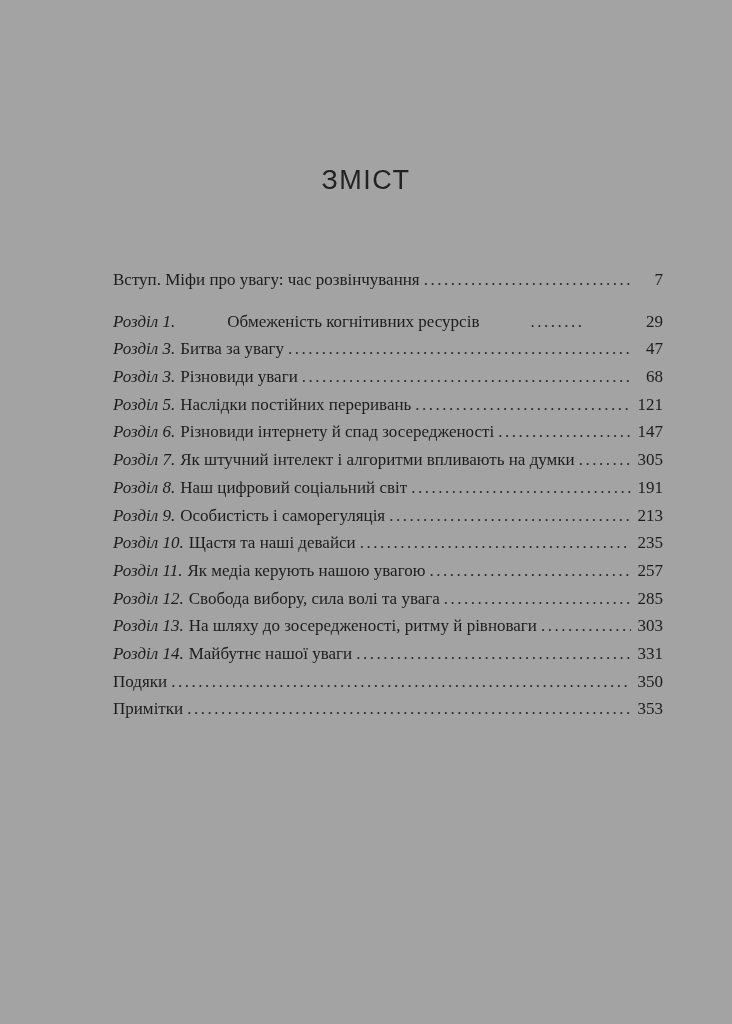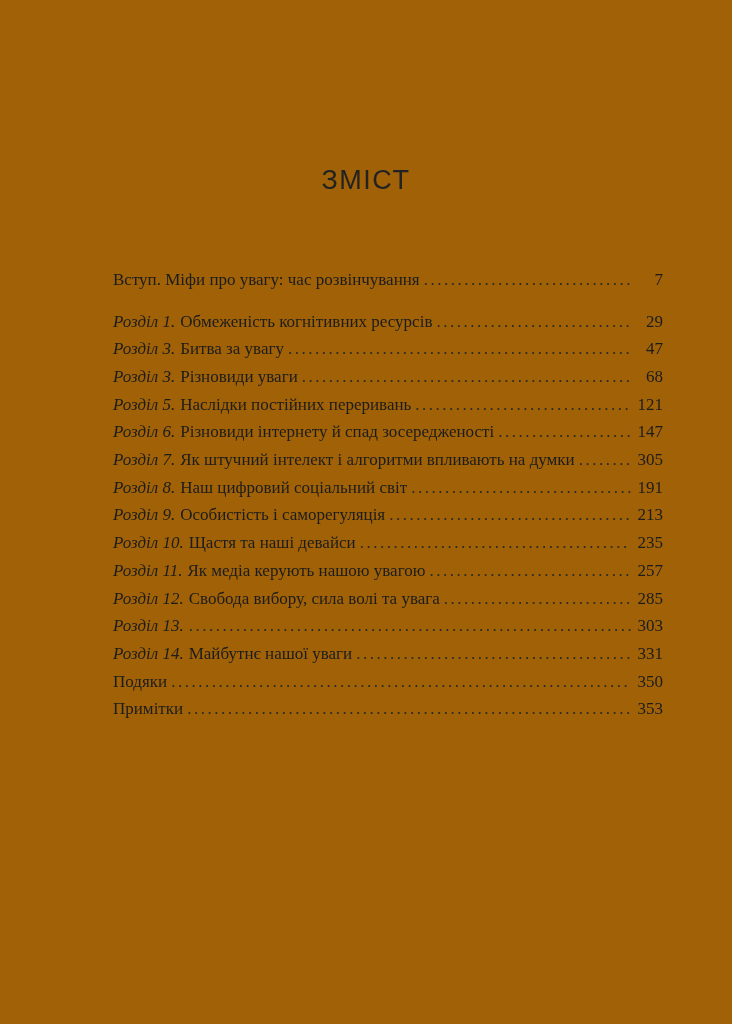--- a/index.html
+++ b/index.html
@@ -8,47 +8,47 @@
     height: 1024px;
     background: #ffffff;
     color: #1c1c1c;
     font-family: "Liberation Serif", serif;
     overflow: hidden;
   }
   .book-page {
     position: relative;
     width: 732px;
     height: 1024px;
-    background: #a16207;
+    background: #a3a3a3;
   }
   .page-title {
     margin: 0;
     padding-top: 166px;
     text-align: center;
     font-family: "Liberation Sans", sans-serif;
     font-size: 27px;
     font-weight: 400;
     letter-spacing: 1.5px;
     color: #222222;
     line-height: 28px;
   }
   .toc {
     margin: 72px 69px 0 113px; 
     width: 550px;
   }
   .toc-row {
     display: flex;
     flex-direction: row;
-    align-items: flex-end;
+    align-items: flex-start;
     font-size: 17px;
     line-height: 27.7px;
     height: 27.7px;
     white-space: nowrap;
   }
-  .toc-row.gap-lg { margin-top: 14px; }
+  .toc-row.gap-lg { margin-top: 14px; gap: 47px; }
   .toc-row.gap-md { }
   .prefix {
     flex: 0 0 auto;
     font-style: italic;
     margin-right: 5px;
   }
   .prefix:empty { display: none; margin-right: 0; }
   .entry-title {
     flex: 0 0 auto;
     margin-right: 4px;
@@ -159,20 +159,21 @@
 
     <div class="toc-row">
       <span class="prefix">Розділ 12.</span>
       <span class="entry-title">Свобода вибору, сила волі та увага</span>
       <span class="dots"></span>
       <span class="page-num">285</span>
     </div>
 
     <div class="toc-row">
       <span class="prefix">Розділ 13.</span>
+      <span class="entry-title">На шляху до зосередженості, ритму й рівноваги</span>
       <span class="dots"></span>
       <span class="page-num">303</span>
     </div>
 
     <div class="toc-row">
       <span class="prefix">Розділ 14.</span>
       <span class="entry-title">Майбутнє нашої уваги</span>
       <span class="dots"></span>
       <span class="page-num">331</span>
     </div>

